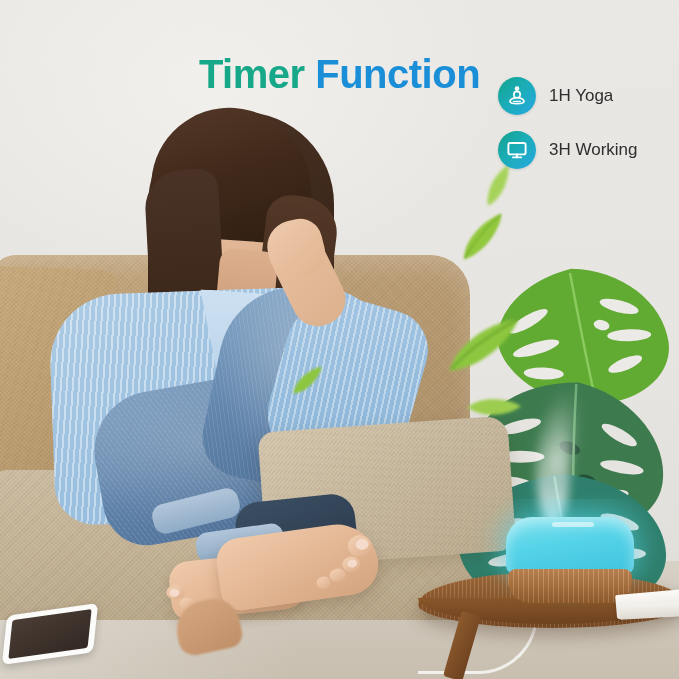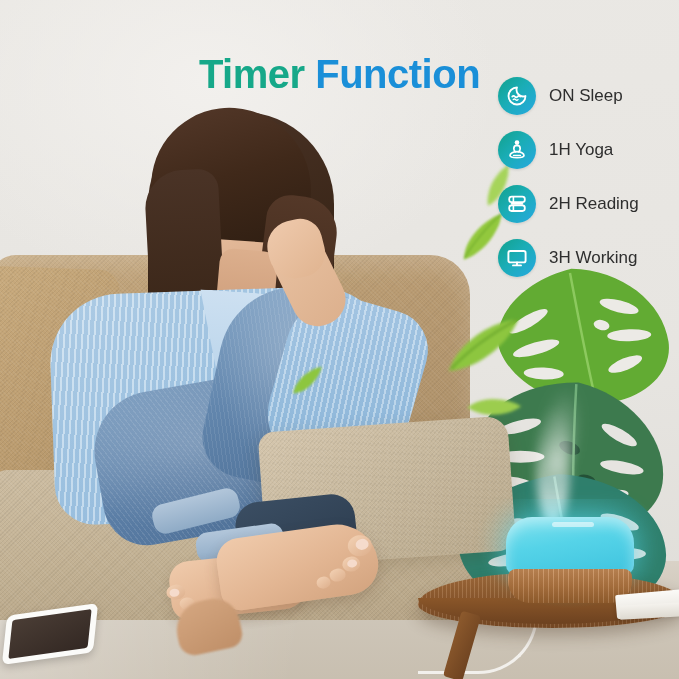--- a/index.html
+++ b/index.html
@@ -581,55 +581,34 @@
       <path d="M1 15 C12 2 32 -1 45 3 C32 16 13 20 1 15 Z" fill="#a6d45a"></path>
     </svg>
   </div>
 
   <div class="title">
     <span class="w1">Timer</span><span>&nbsp;</span><span class="w2">Function</span>
   </div>
 
   <div class="features">
 
-    <div class="feature">
-      <span class="f-icon">
-        <svg width="24" height="24" viewBox="0 0 24 24">
-          <path d="M20.5 12A8.5 8.5 0 1 1 12 3.5a6.6 6.6 0 0 0 8.5 8.5Z" fill="none" stroke="#ffffff" stroke-width="1.8" stroke-linejoin="round"></path>
-          <path d="M7.2 12.6c.9-1 1.8-1 2.7 0s1.8 1 2.7 0 1.8-1 2.7 0" fill="none" stroke="#ffffff" stroke-width="1.6" stroke-linecap="round"></path>
-          <path d="M8.2 15.6c.8-.9 1.6-.9 2.4 0s1.6.9 2.4 0" fill="none" stroke="#ffffff" stroke-width="1.4" stroke-linecap="round"></path>
-        </svg>
-      </span>
-      <span class="f-label">ON Sleep</span>
-    </div>
 
     <div class="feature">
       <span class="f-icon">
         <svg width="24" height="24" viewBox="0 0 24 24">
           <circle cx="12" cy="4.6" r="2.3" fill="#ffffff"></circle>
           <path d="M12 7.4c-1.9 0-3.2 1.5-3.2 3.3 0 1.5.9 2.6 2 3.2" fill="none" stroke="#ffffff" stroke-width="1.7" stroke-linecap="round"></path>
           <path d="M12 7.4c1.9 0 3.2 1.5 3.2 3.3 0 1.5-.9 2.6-2 3.2" fill="none" stroke="#ffffff" stroke-width="1.7" stroke-linecap="round"></path>
           <path d="M12 13.6c-3.6 0-7 2-7 3.9 0 1.3 2.2 2.1 7 2.1s7-.8 7-2.1c0-1.9-3.4-3.9-7-3.9Z" fill="none" stroke="#ffffff" stroke-width="1.7" stroke-linejoin="round"></path>
           <path d="M8.6 17.4h6.8" stroke="#ffffff" stroke-width="1.4" stroke-linecap="round"></path>
         </svg>
       </span>
       <span class="f-label">1H Yoga</span>
     </div>
 
-    <div class="feature">
-      <span class="f-icon">
-        <svg width="24" height="24" viewBox="0 0 24 24">
-          <rect x="4.2" y="4.6" width="15.6" height="5.6" rx="2.4" fill="none" stroke="#ffffff" stroke-width="1.8"></rect>
-          <rect x="4.2" y="13.4" width="15.6" height="5.6" rx="2.4" fill="none" stroke="#ffffff" stroke-width="1.8"></rect>
-          <path d="M8.4 4.6v5.6M8.4 13.4V19" stroke="#ffffff" stroke-width="1.6"></path>
-          <path d="M6.6 11.8h10.8" stroke="#ffffff" stroke-width="1.8" stroke-linecap="round"></path>
-        </svg>
-      </span>
-      <span class="f-label">2H Reading</span>
-    </div>
 
     <div class="feature">
       <span class="f-icon">
         <svg width="24" height="24" viewBox="0 0 24 24">
           <rect x="3.4" y="5" width="17.2" height="11.4" rx="1.9" fill="none" stroke="#ffffff" stroke-width="1.9"></rect>
           <path d="M12 16.4v2.4" stroke="#ffffff" stroke-width="1.9" stroke-linecap="round"></path>
           <path d="M8 19.4h8" stroke="#ffffff" stroke-width="1.9" stroke-linecap="round"></path>
         </svg>
       </span>
       <span class="f-label">3H Working</span>

